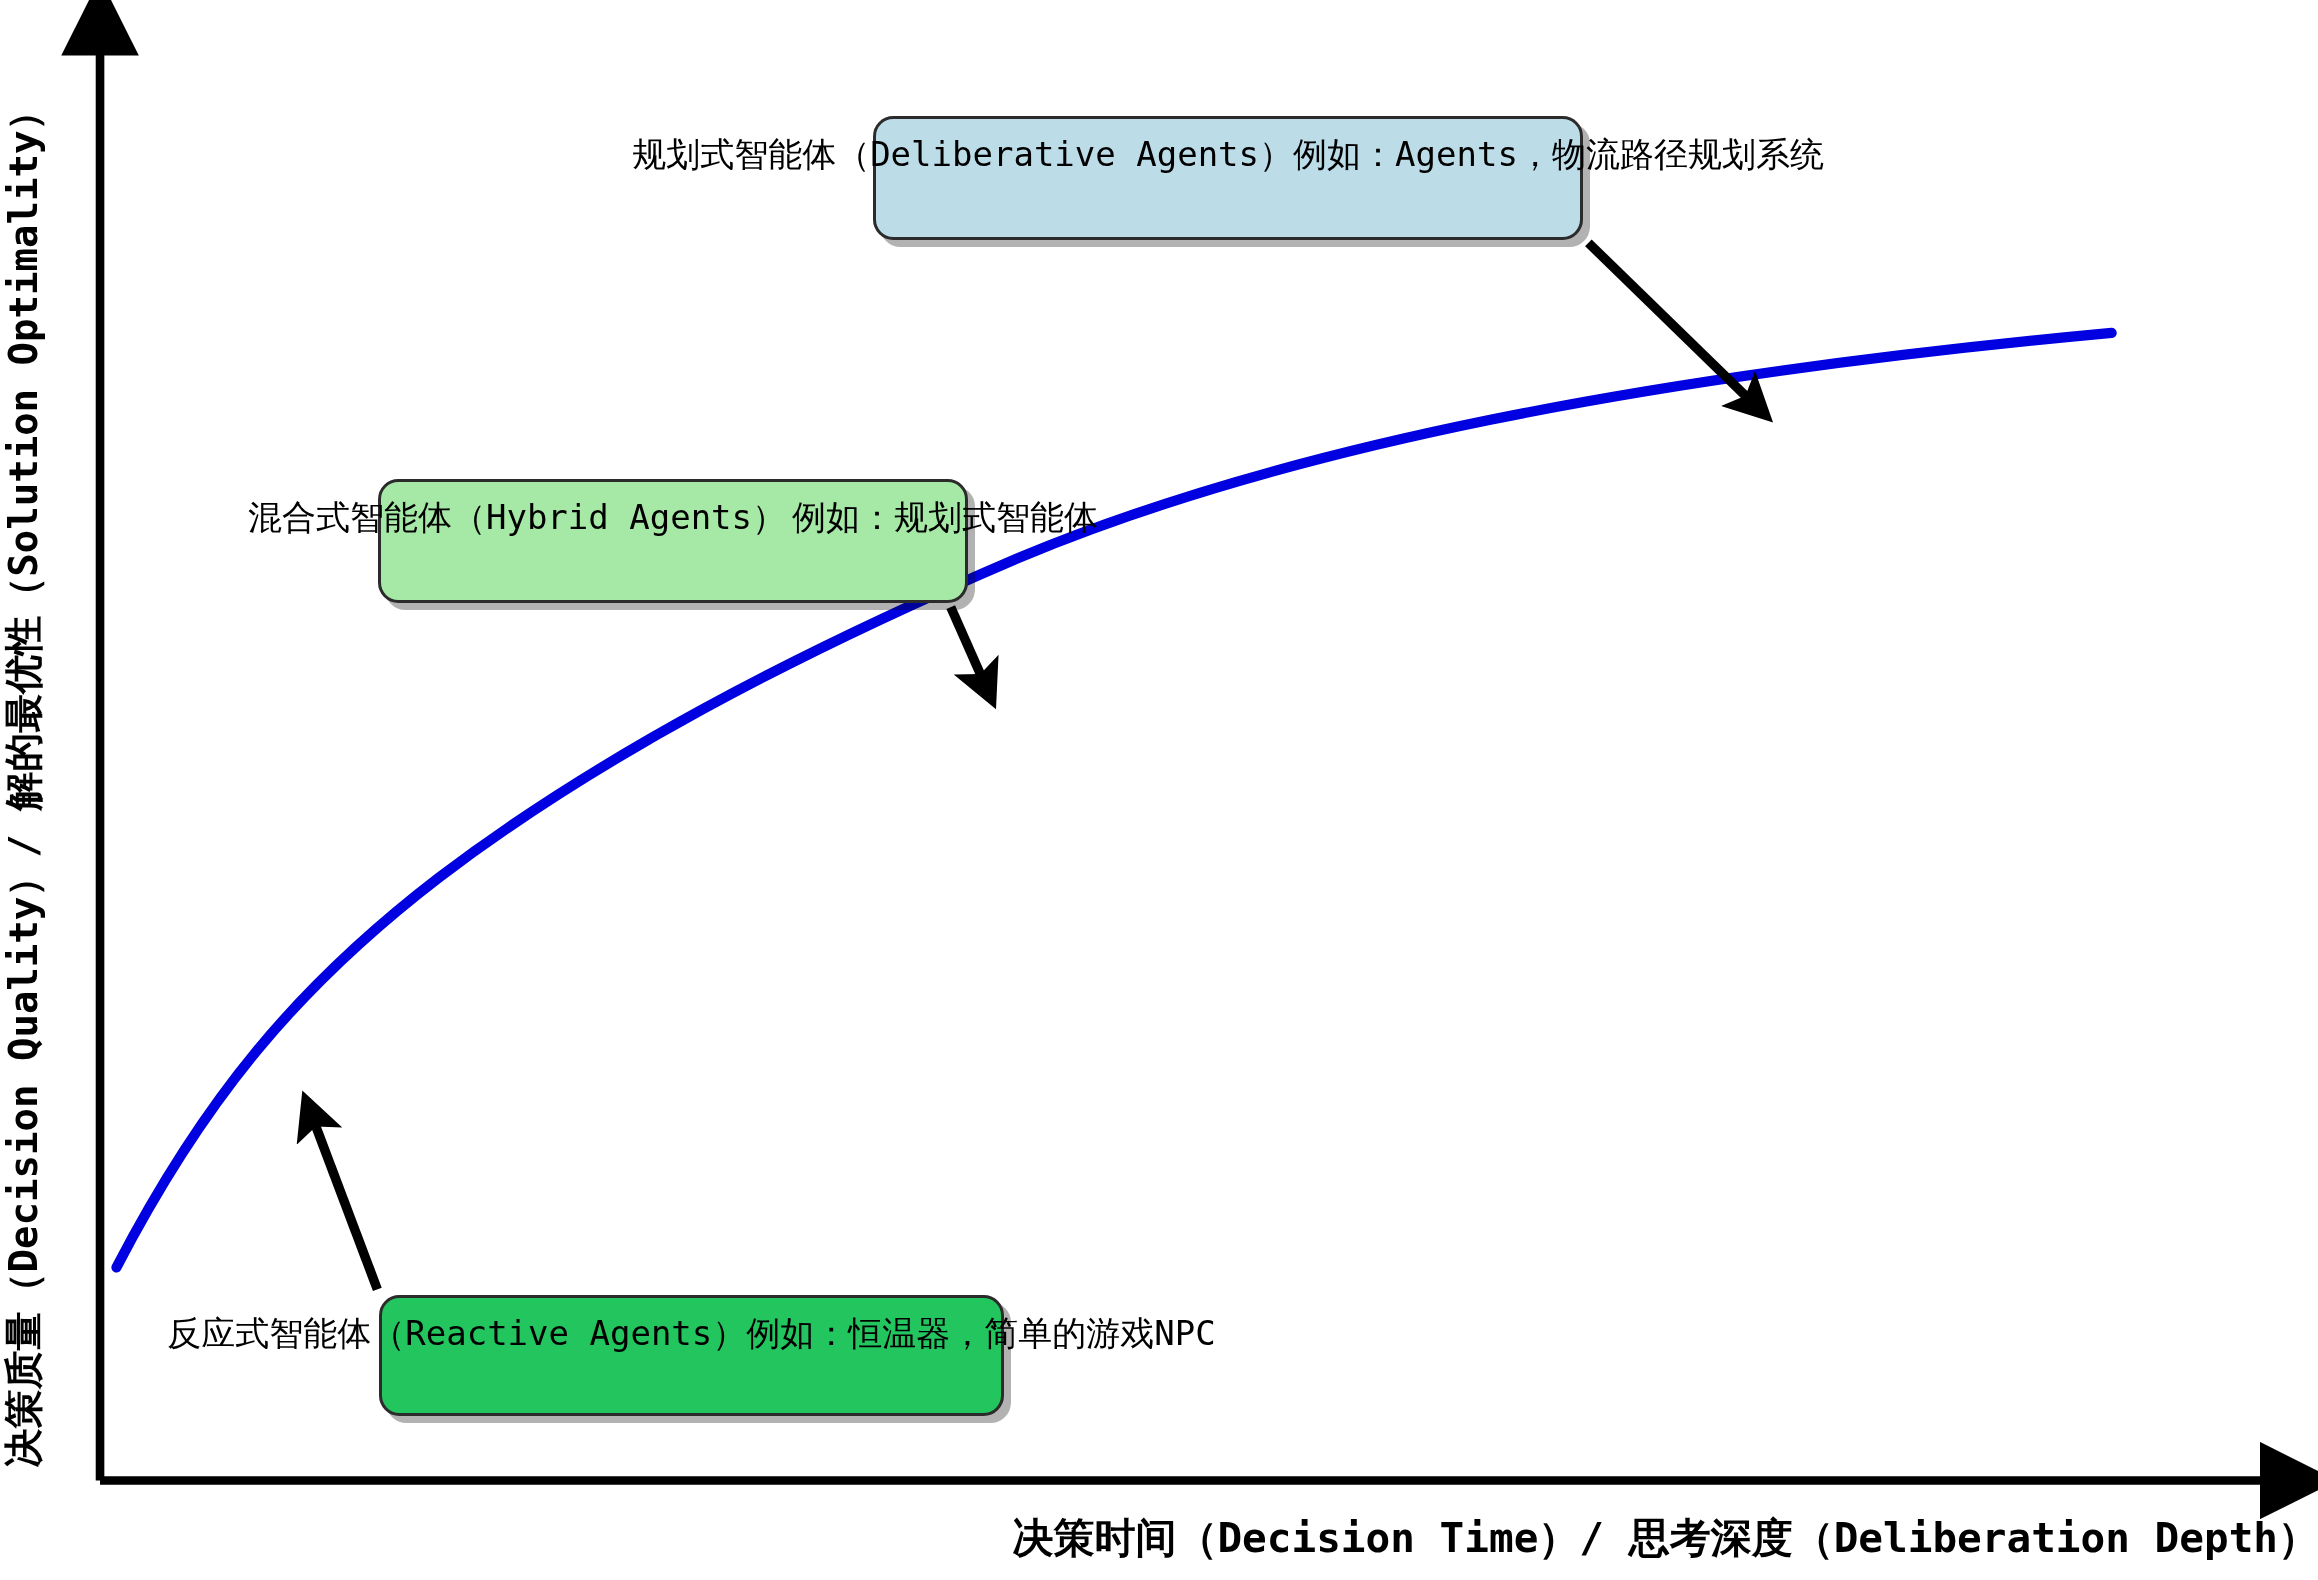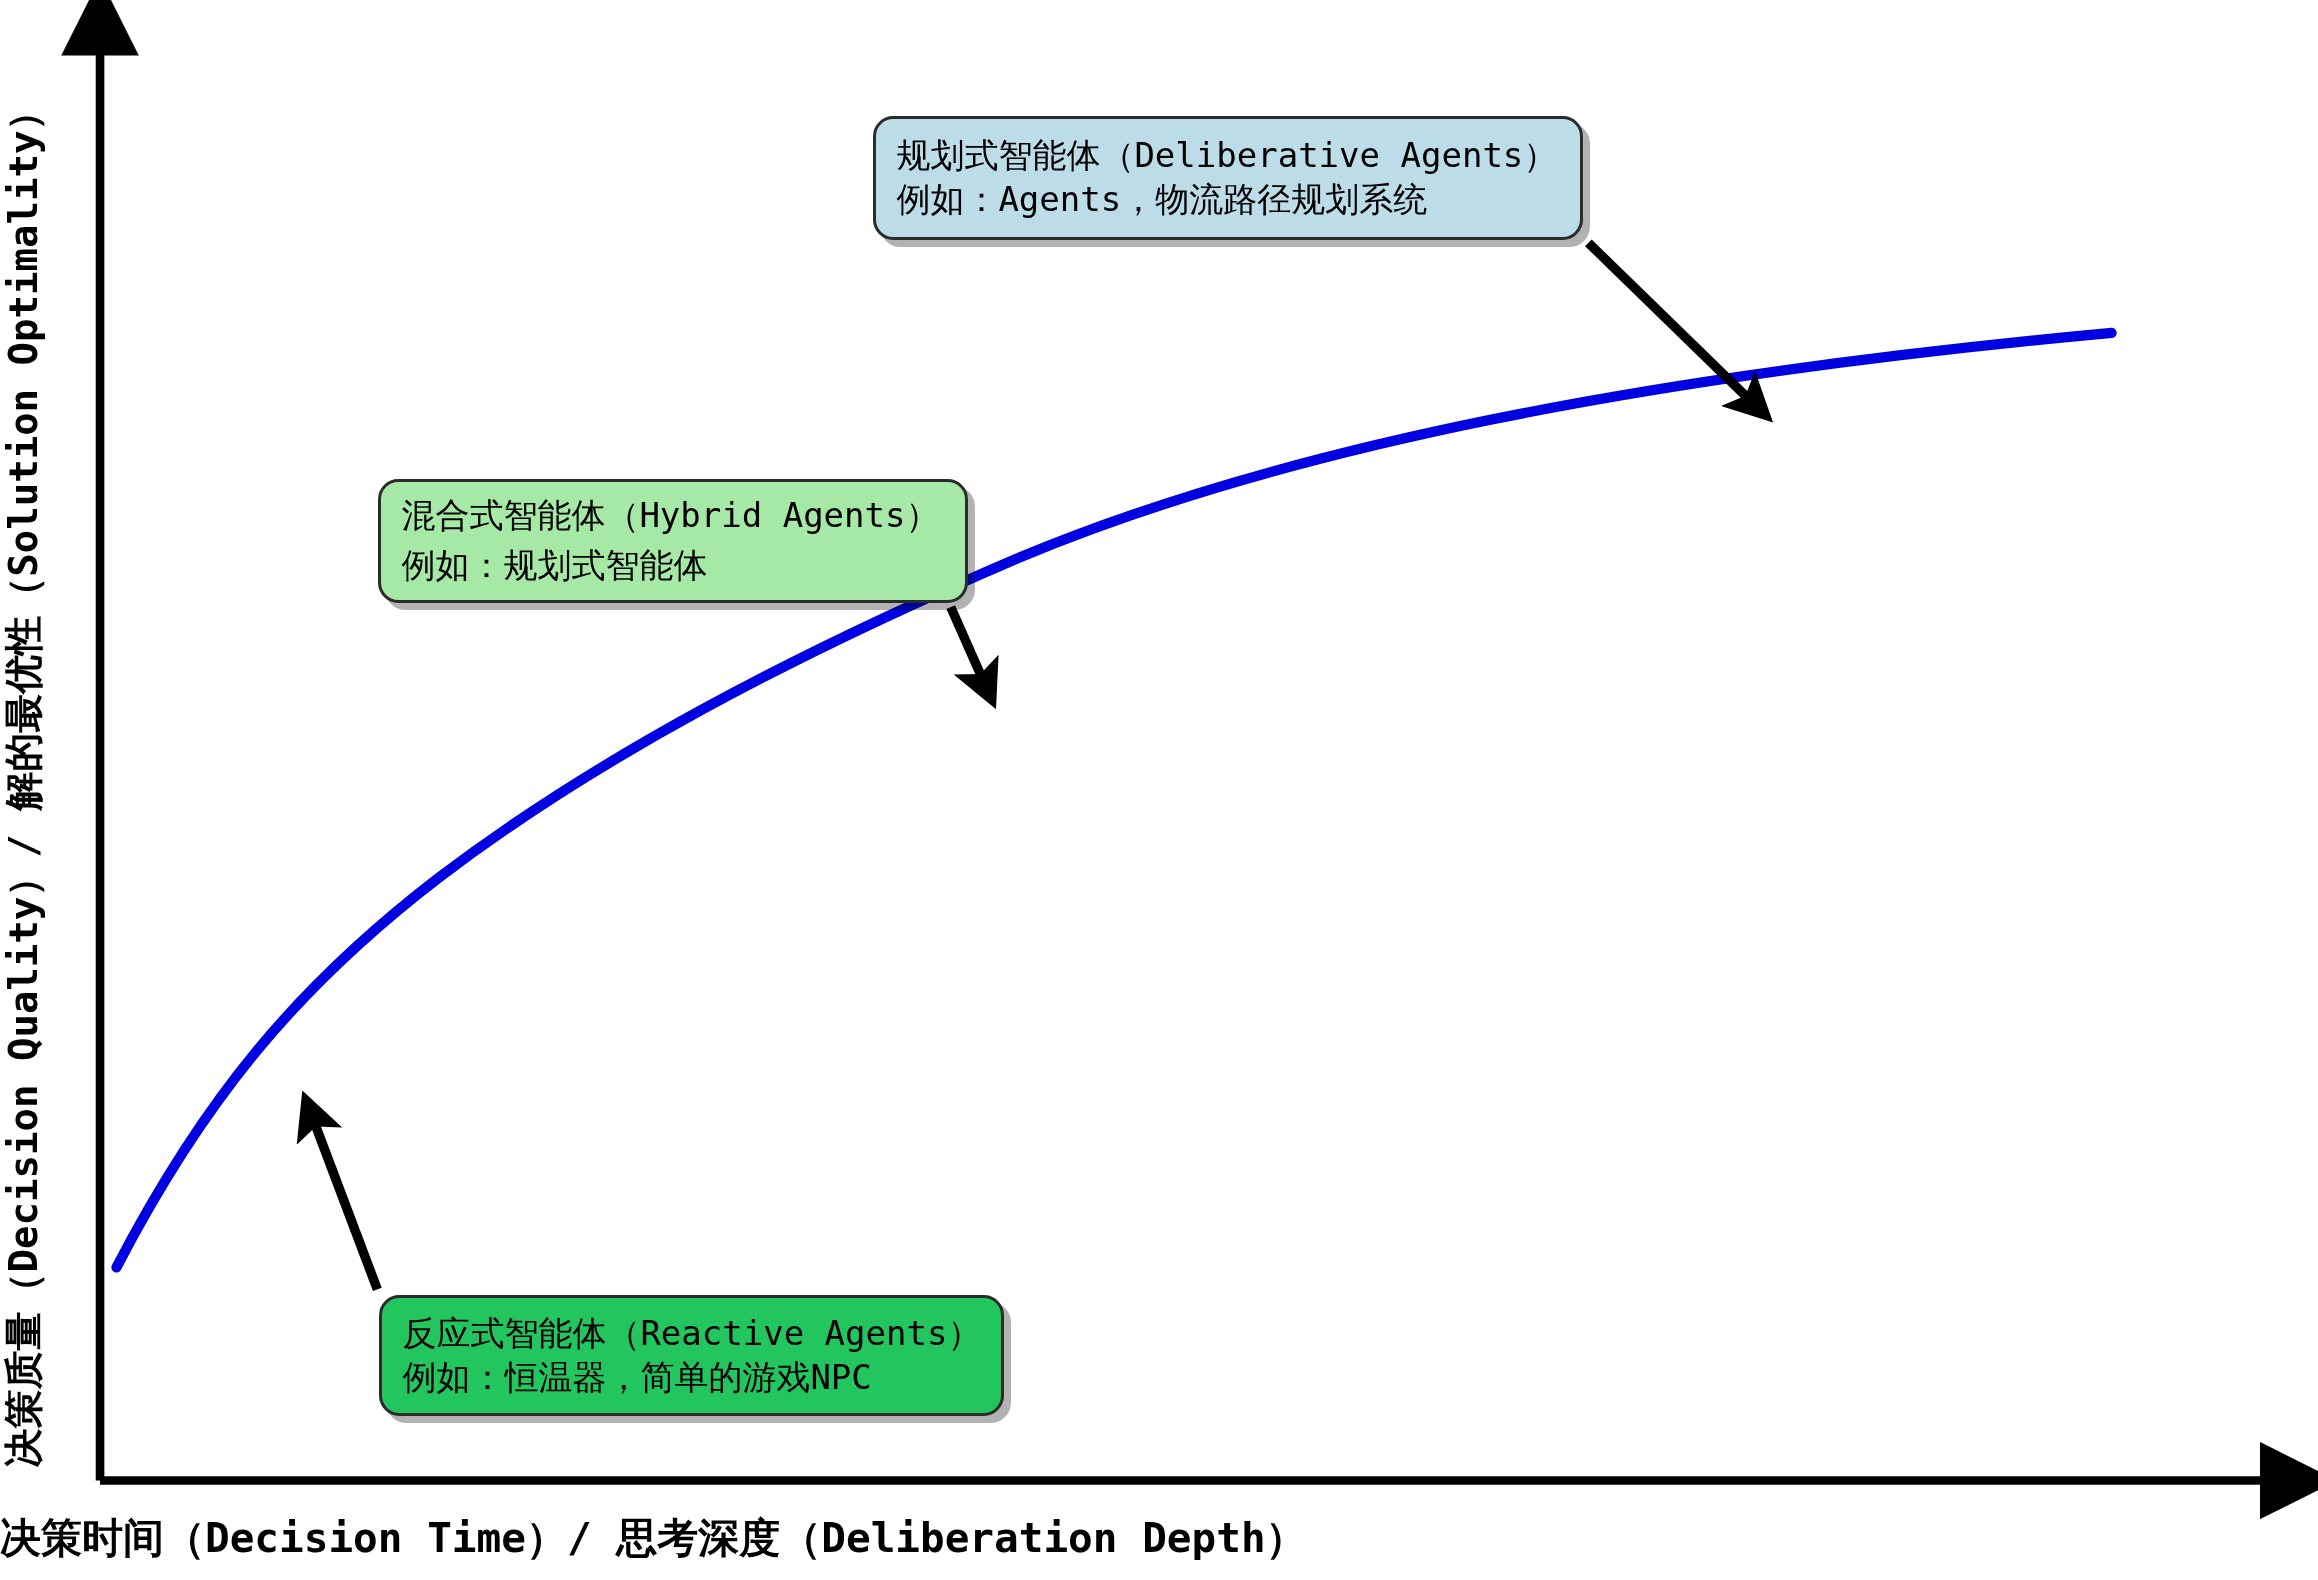--- a/index.html
+++ b/index.html
@@ -25,21 +25,21 @@
 
   
   .callout {
     position: absolute;
     box-sizing: border-box;
     border: 3.9px solid #2b2b2b;
     border-radius: 20.4px;
     box-shadow: 7px 7px 0px rgba(0, 0, 0, 0.30);
     padding: 12.5px 20.4px 14px 20.4px;
     display: flex;
-    flex-direction: column;
+    flex-direction: row;
     justify-content: center;
     font-family: "DejaVu Sans Mono", "Liberation Mono", monospace;
     font-size: 34px;
     line-height: 1.30;
     color: #000000;
     white-space: nowrap;
   }
   .callout .line { display: block; }
 
   #callout-deliberative {
@@ -64,21 +64,21 @@
     height: 121px;
     background: #22c55e;
   }
 
   
   #x-axis-title {
     position: absolute;
     left: 0;
     top: 1511px;
     width: 2319px;
-    text-align: left;
+    text-align: right;
     font-family: "DejaVu Sans Mono", "Liberation Mono", monospace;
     font-size: 41px;
     font-weight: 700;
     color: #000000;
     white-space: nowrap;
     letter-spacing: 0px;
   }
   #y-axis-title-wrap {
     position: absolute;
     left: -752px;

